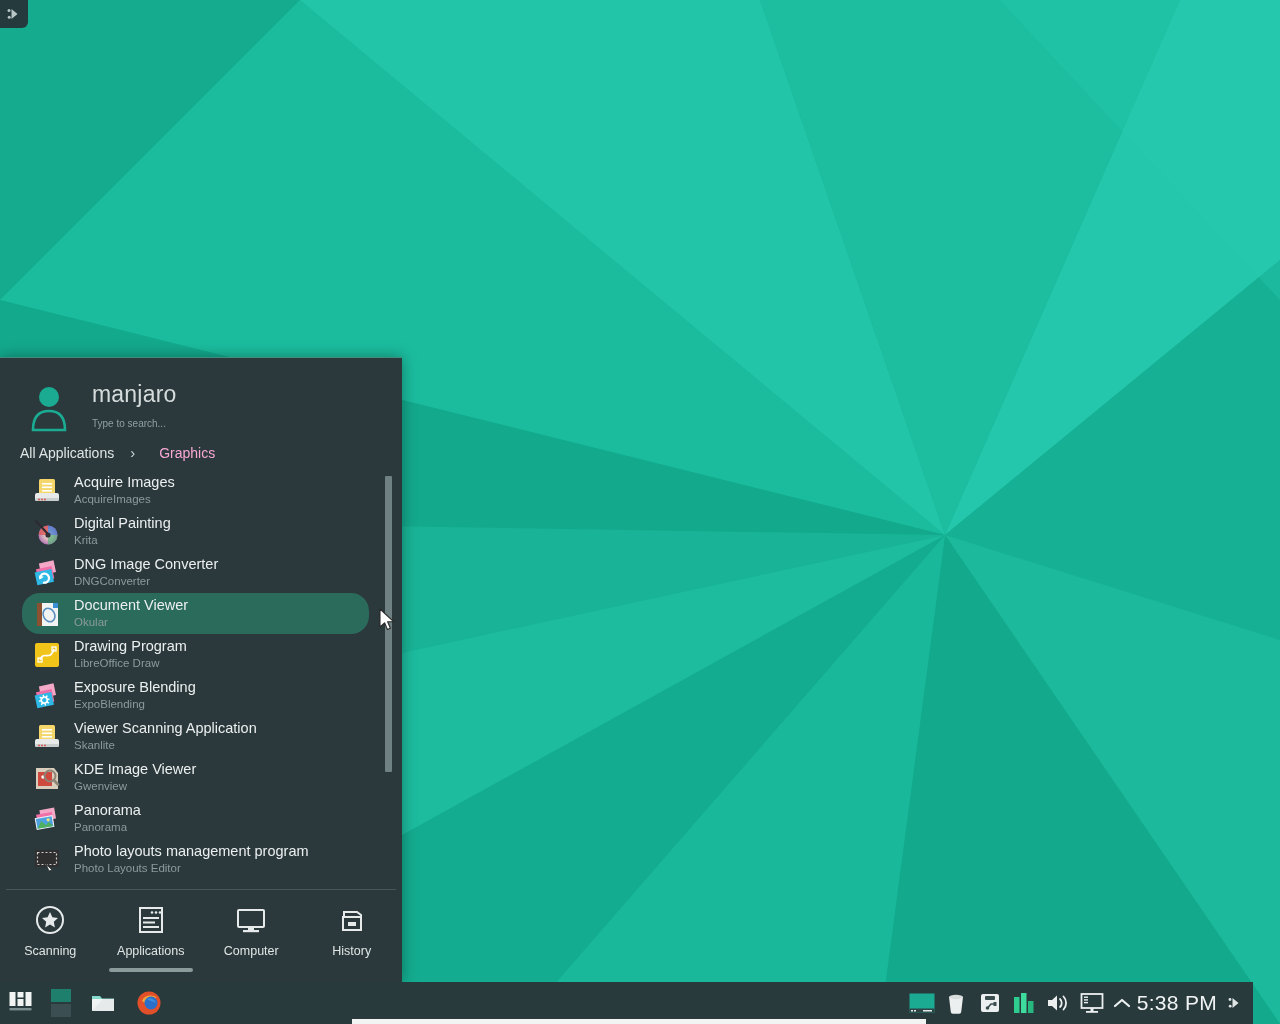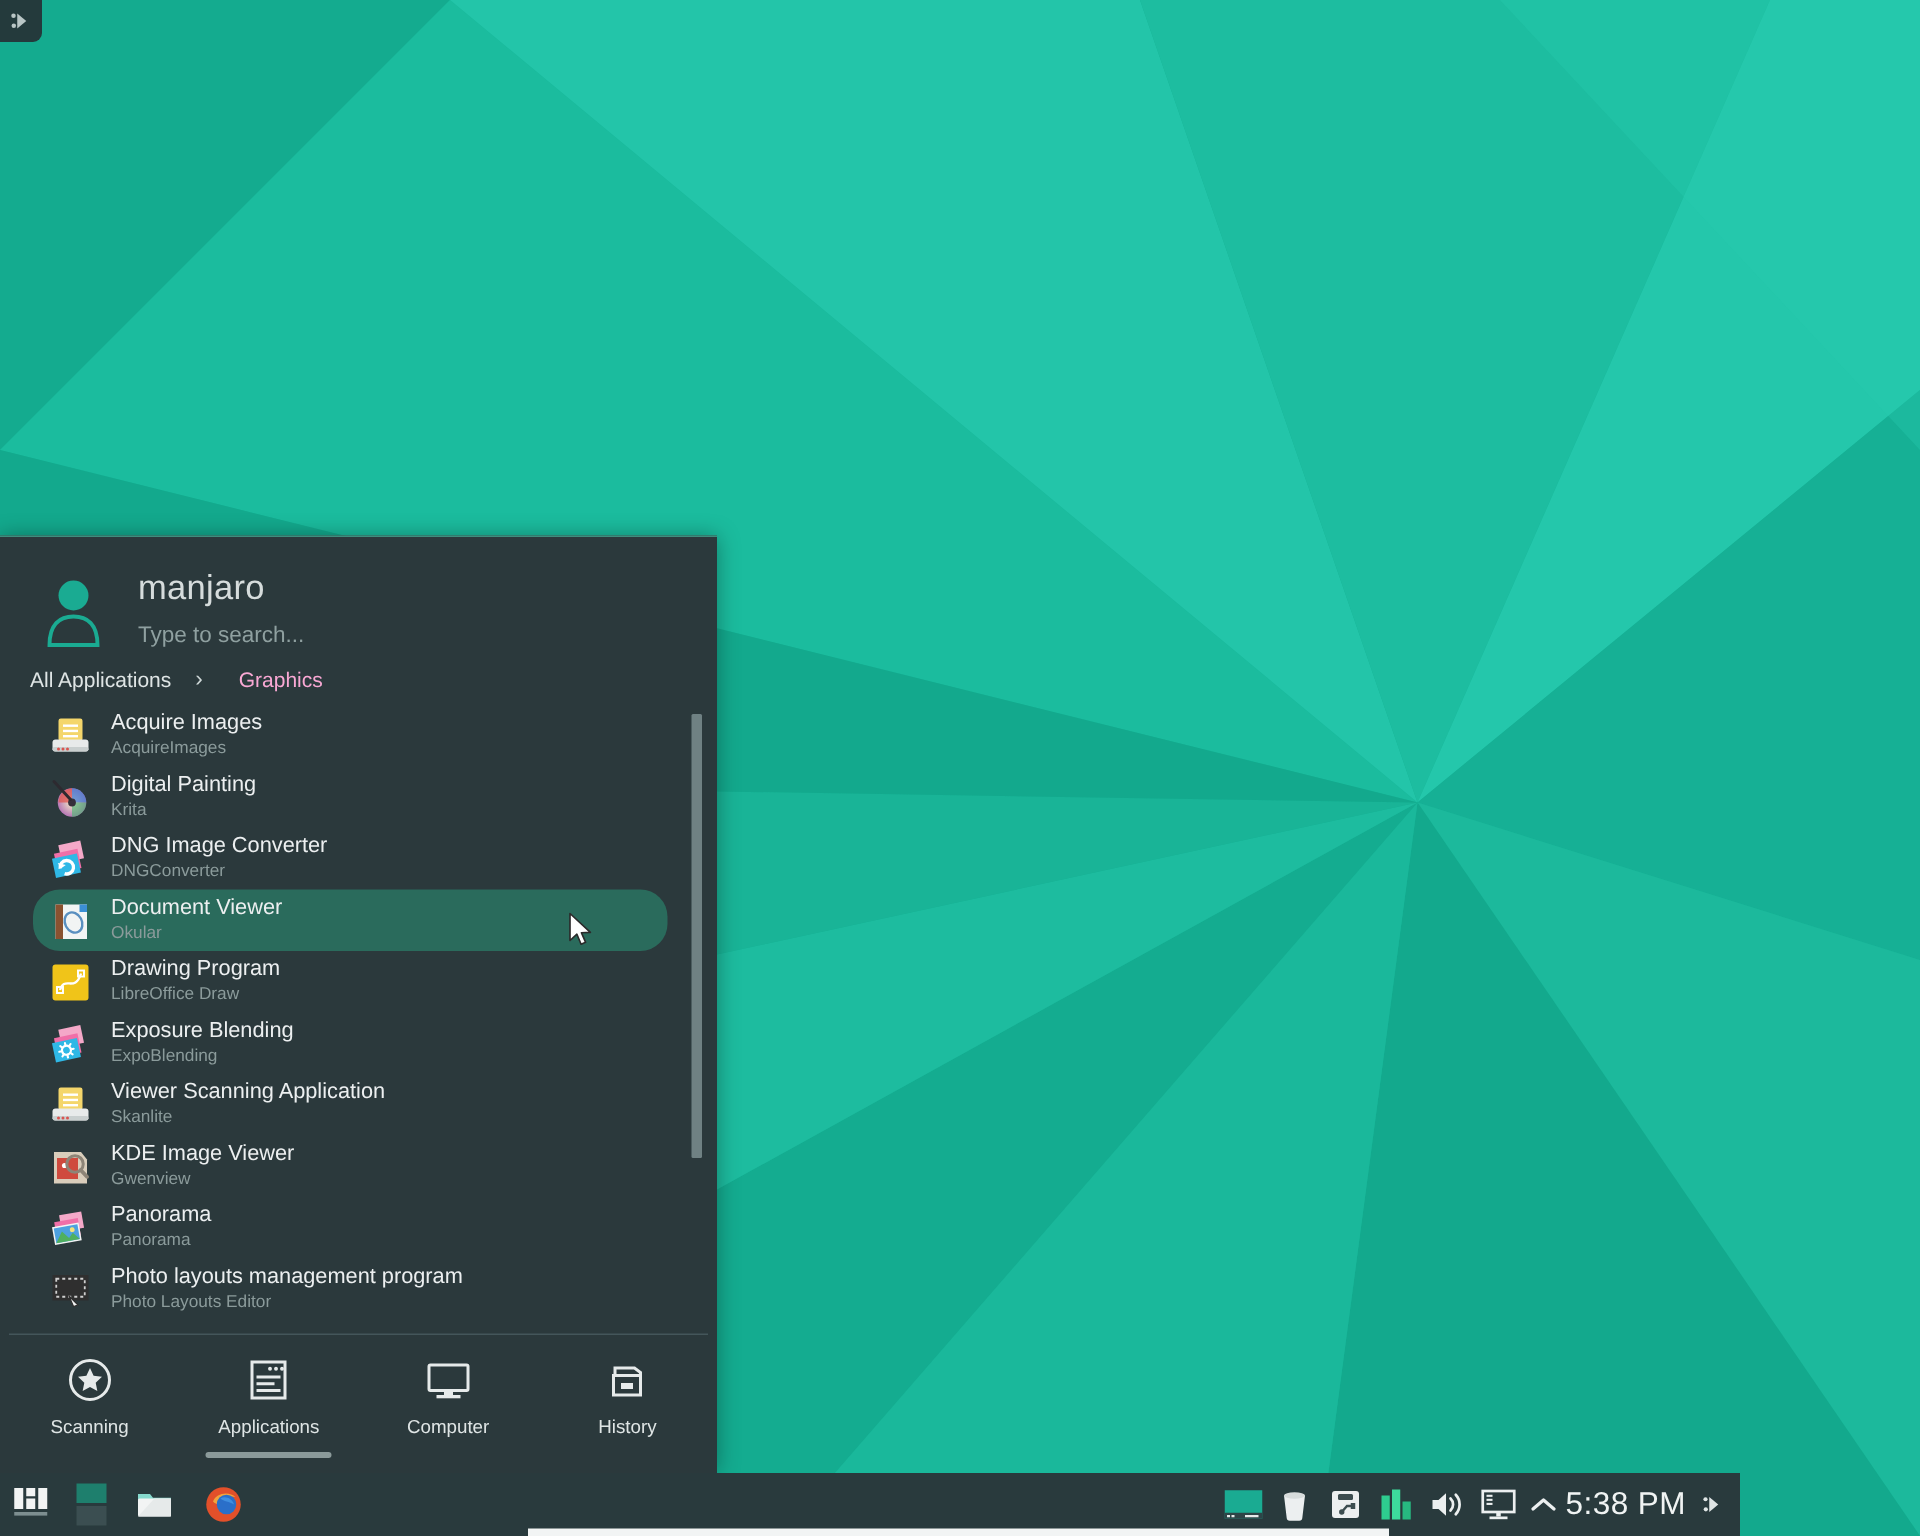--- a/index.html
+++ b/index.html
@@ -15,34 +15,34 @@
 
   
   #toolbox {
     position:absolute; left:0; top:0; width:28px; height:28px;
     background:#243a3c; border-bottom-right-radius:6px;
     display:flex; align-items:center; justify-content:center;
   }
 
   
   #kicker {
-    position:absolute; left:0; top:357px; width:478px; height:625px;
+    position:absolute; left:0; top:357px; width:402px; height:625px;
     background:#2b393c;
     border-top:1px solid #3f8d7d;
     box-shadow:0 0 14px rgba(0,0,0,.35);
     display:flex; flex-direction:column;
   }
 
   
   .kicker-header { padding:18px 0 0 22px; display:flex; gap:16px; }
   .avatar { width:54px; height:54px; flex:0 0 54px; margin-top:4px; }
   .hdr-text { display:flex; flex-direction:column; justify-content:center; }
   .user-name { font-size:23px; color:#d6dcdc; line-height:1.15; letter-spacing:.2px; }
   .search-box {
-    margin-top:10px; font-size:15px; color:#8fa0a0;
+    margin-top:10px; font-size:10px; color:#8fa0a0;
     background:transparent; border:none; outline:none; width:330px;
     font-family:"Liberation Sans", sans-serif;
   }
   .search-box::placeholder { color:#8fa0a0; opacity:1; }
 
   
   .breadcrumb {
     display:flex; align-items:center; gap:6px;
     padding:10px 0 7px 20px; font-size:14px;
   }
@@ -86,21 +86,21 @@
   }
   .ktab-icon { width:32px; height:32px; display:block; }
   .ktab-label { font-size:12.5px; color:#dfe5e5; }
   .ktab.active::after {
     content:""; position:absolute; bottom:0; left:50%; transform:translateX(-50%);
     width:84px; height:4px; background:#8b9a9a; border-radius:2px;
   }
 
   
   #taskbar {
-    position:absolute; left:0; bottom:0; width:1160px; height:42px;
+    position:absolute; left:0; bottom:0; width:1253px; height:42px;
     background:#293a3d; display:flex; align-items:center;
   }
   .tb-left { display:flex; align-items:center; height:42px; }
   .tb-spacer { flex:1 1 auto; }
   .tb-right { display:flex; align-items:center; height:42px; padding-right:6px; gap:0; }
 
   .tb-item { display:flex; align-items:center; justify-content:center; height:42px; }
   .launcher { width:42px; }
   .pager { width:38px; display:flex; align-items:center; justify-content:center; }
   .tb-app { width:46px; }

